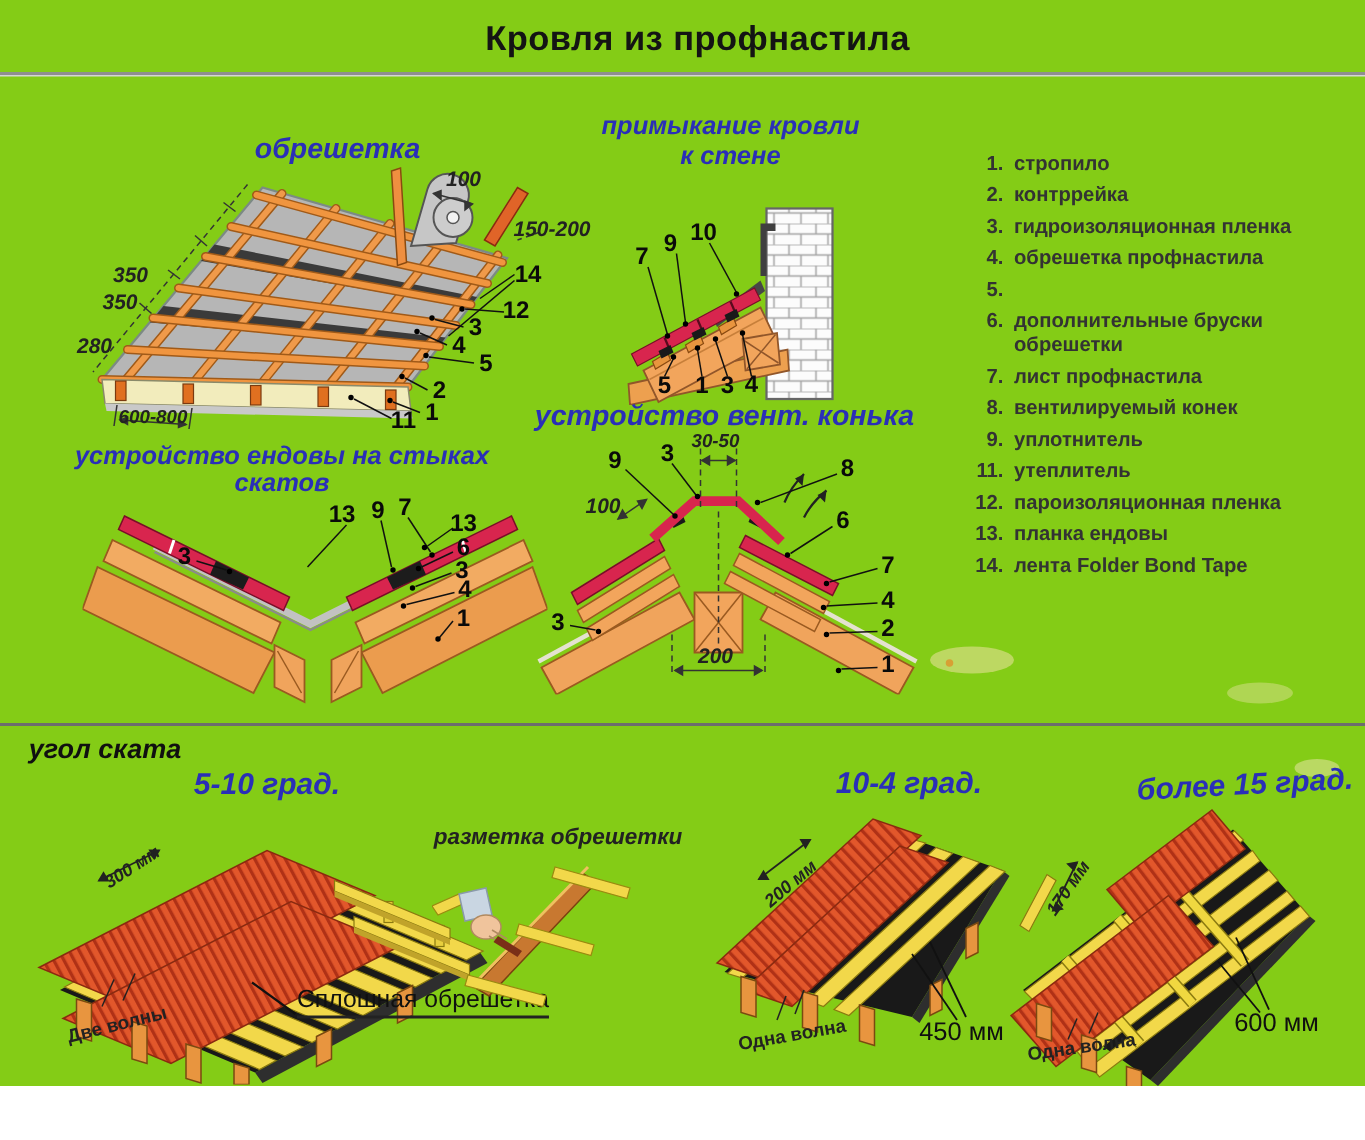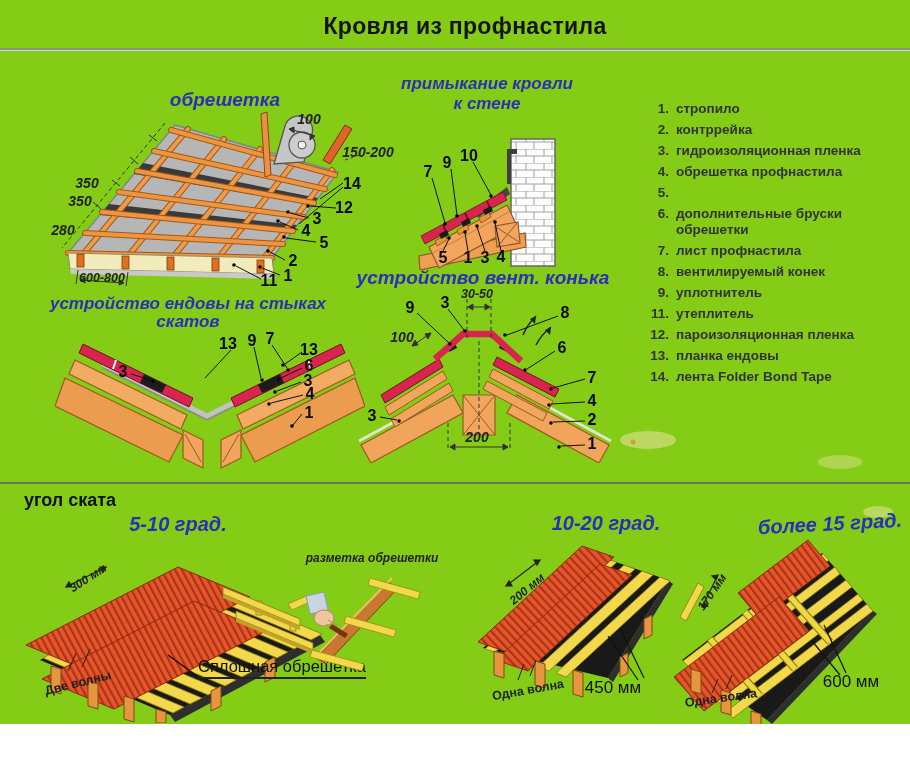--- a/index.html
+++ b/index.html
@@ -12,22 +12,22 @@
   .cap17{font-size:17px;}
   .cap19{font-size:19px;}
   .cap20{font-size:20px;}
   .num{font-size:16px;font-weight:700;color:#0a0a0a;}
   .dim{font-size:14px;font-style:italic;font-weight:600;color:#222;}
   .dims{font-size:12.5px;font-style:italic;font-weight:600;color:#222;}
   .dimr{font-size:12px;font-style:italic;font-weight:700;color:#222;}
   .wave{font-size:12.5px;font-weight:700;color:#222;}
   .step{font-size:17px;font-weight:400;color:#101010;}
   .solid{font-size:16.5px;color:#101010;border-bottom:2px solid #222;padding-bottom:1px;}
-  .mark{font-size:12px;font-style:italic;font-weight:600;color:#222;}
-  .heading{font-size:18px;font-weight:700;color:#101010;}
+  .mark{font-size:15px;font-style:italic;font-weight:600;color:#222;}
+  .heading{font-size:18px;font-weight:700;font-style:italic;color:#101010;}
   .hr{position:absolute;left:0;width:910px;}
   .hr1{top:48px;height:2px;background:#8f8f8f;}
   .hr1b{top:50px;height:1px;background:#d5d5d5;}
   .hr2{top:482px;height:2px;background:#6d6d6d;}
   .legend{position:absolute;left:644px;top:101px;width:260px;}
   .legend-row{display:flex;margin-bottom:4.5px;font-size:13.5px;font-weight:600;color:#333;line-height:1.22;}
   .legend-num{width:25px;text-align:right;margin-right:7px;flex:none;}
 </style>
 </head>
 <body>
@@ -386,21 +386,21 @@
 
   <svg style="left:600px;top:420px" width="310" height="120" viewBox="0 0 310 120">
     <ellipse cx="48" cy="20" rx="28" ry="9" fill="#ece1a2" opacity="0.55"></ellipse>
     <circle cx="33" cy="22" r="2.5" fill="#d99a30" opacity="0.9"></circle>
     <ellipse cx="240" cy="42" rx="22" ry="7" fill="#f0e6b0" opacity="0.4"></ellipse>
     <ellipse cx="278" cy="92" rx="15" ry="6" fill="#f0e6b0" opacity="0.5"></ellipse>
   </svg>
 
   <div class="lbl heading" style="left:70px;top:500px">угол ската</div>
   <div class="lbl cap cap20" style="left:178px;top:524px">5-10 град.</div>
-  <div class="lbl cap cap20" style="left:606px;top:523px">10-20 град.</div>
+  <div class="lbl cap cap20" style="left:606px;top:523px">10-4 град.</div>
   <div class="lbl cap cap20" style="left:830px;top:524px;transform:translate(-50%,-50%) rotate(-3deg)">более 15 град.</div>
   <div class="lbl mark" style="left:372px;top:558px">разметка обрешетки</div>
 
   <svg style="left:18px;top:545px" width="350" height="178" viewBox="0 0 350 178">
     <defs>
       <pattern id="corrA" width="6" height="6" patternUnits="userSpaceOnUse" patternTransform="rotate(-28)">
         <rect width="6" height="6" fill="#e2572b"></rect>
           <rect width="2.2" height="6" fill="#b03116"></rect>
       </pattern>
     </defs>
@@ -502,21 +502,21 @@
       <polygon points="44,46 50,46 47,41" fill="#222"></polygon>
         <polygon points="78,20 72,20 75,25" fill="#222"></polygon>
       <line x1="56" y1="140" x2="62" y2="124" stroke-width="1"></line>
       <line x1="68" y1="136" x2="74" y2="120" stroke-width="1"></line>
       <line x1="176" y1="140" x2="146" y2="96" stroke="#111" stroke-width="1.2"></line>
       <line x1="182" y1="138" x2="158" y2="88" stroke="#111" stroke-width="1.2"></line>
     </g>
   </svg>
   <div class="lbl dimr" style="left:527px;top:589px;transform:translate(-50%,-50%) rotate(-40deg)">200 мм</div>
   <div class="lbl wave" style="left:528px;top:690px;transform:translate(-50%,-50%) rotate(-10deg)">Одна волна</div>
-  <div class="lbl step" style="left:613px;top:688px">450 мм</div>
+  <div class="lbl step" style="left:641px;top:688px">450 мм</div>
 
   <svg style="left:672px;top:525px" width="238" height="212" viewBox="0 0 238 212">
     <defs>
       <pattern id="corrC" width="6" height="6" patternUnits="userSpaceOnUse" patternTransform="rotate(-37)">
         <rect width="6" height="6" fill="#e2572b"></rect>
           <rect width="2.2" height="6" fill="#b03116"></rect>
       </pattern>
     </defs>
     <polygon points="95,195 200,85 205,89 100,199" fill="#2e2e2e"></polygon>
     <polygon points="10,135 150,28 200,85 95,195" fill="#191919"></polygon>

